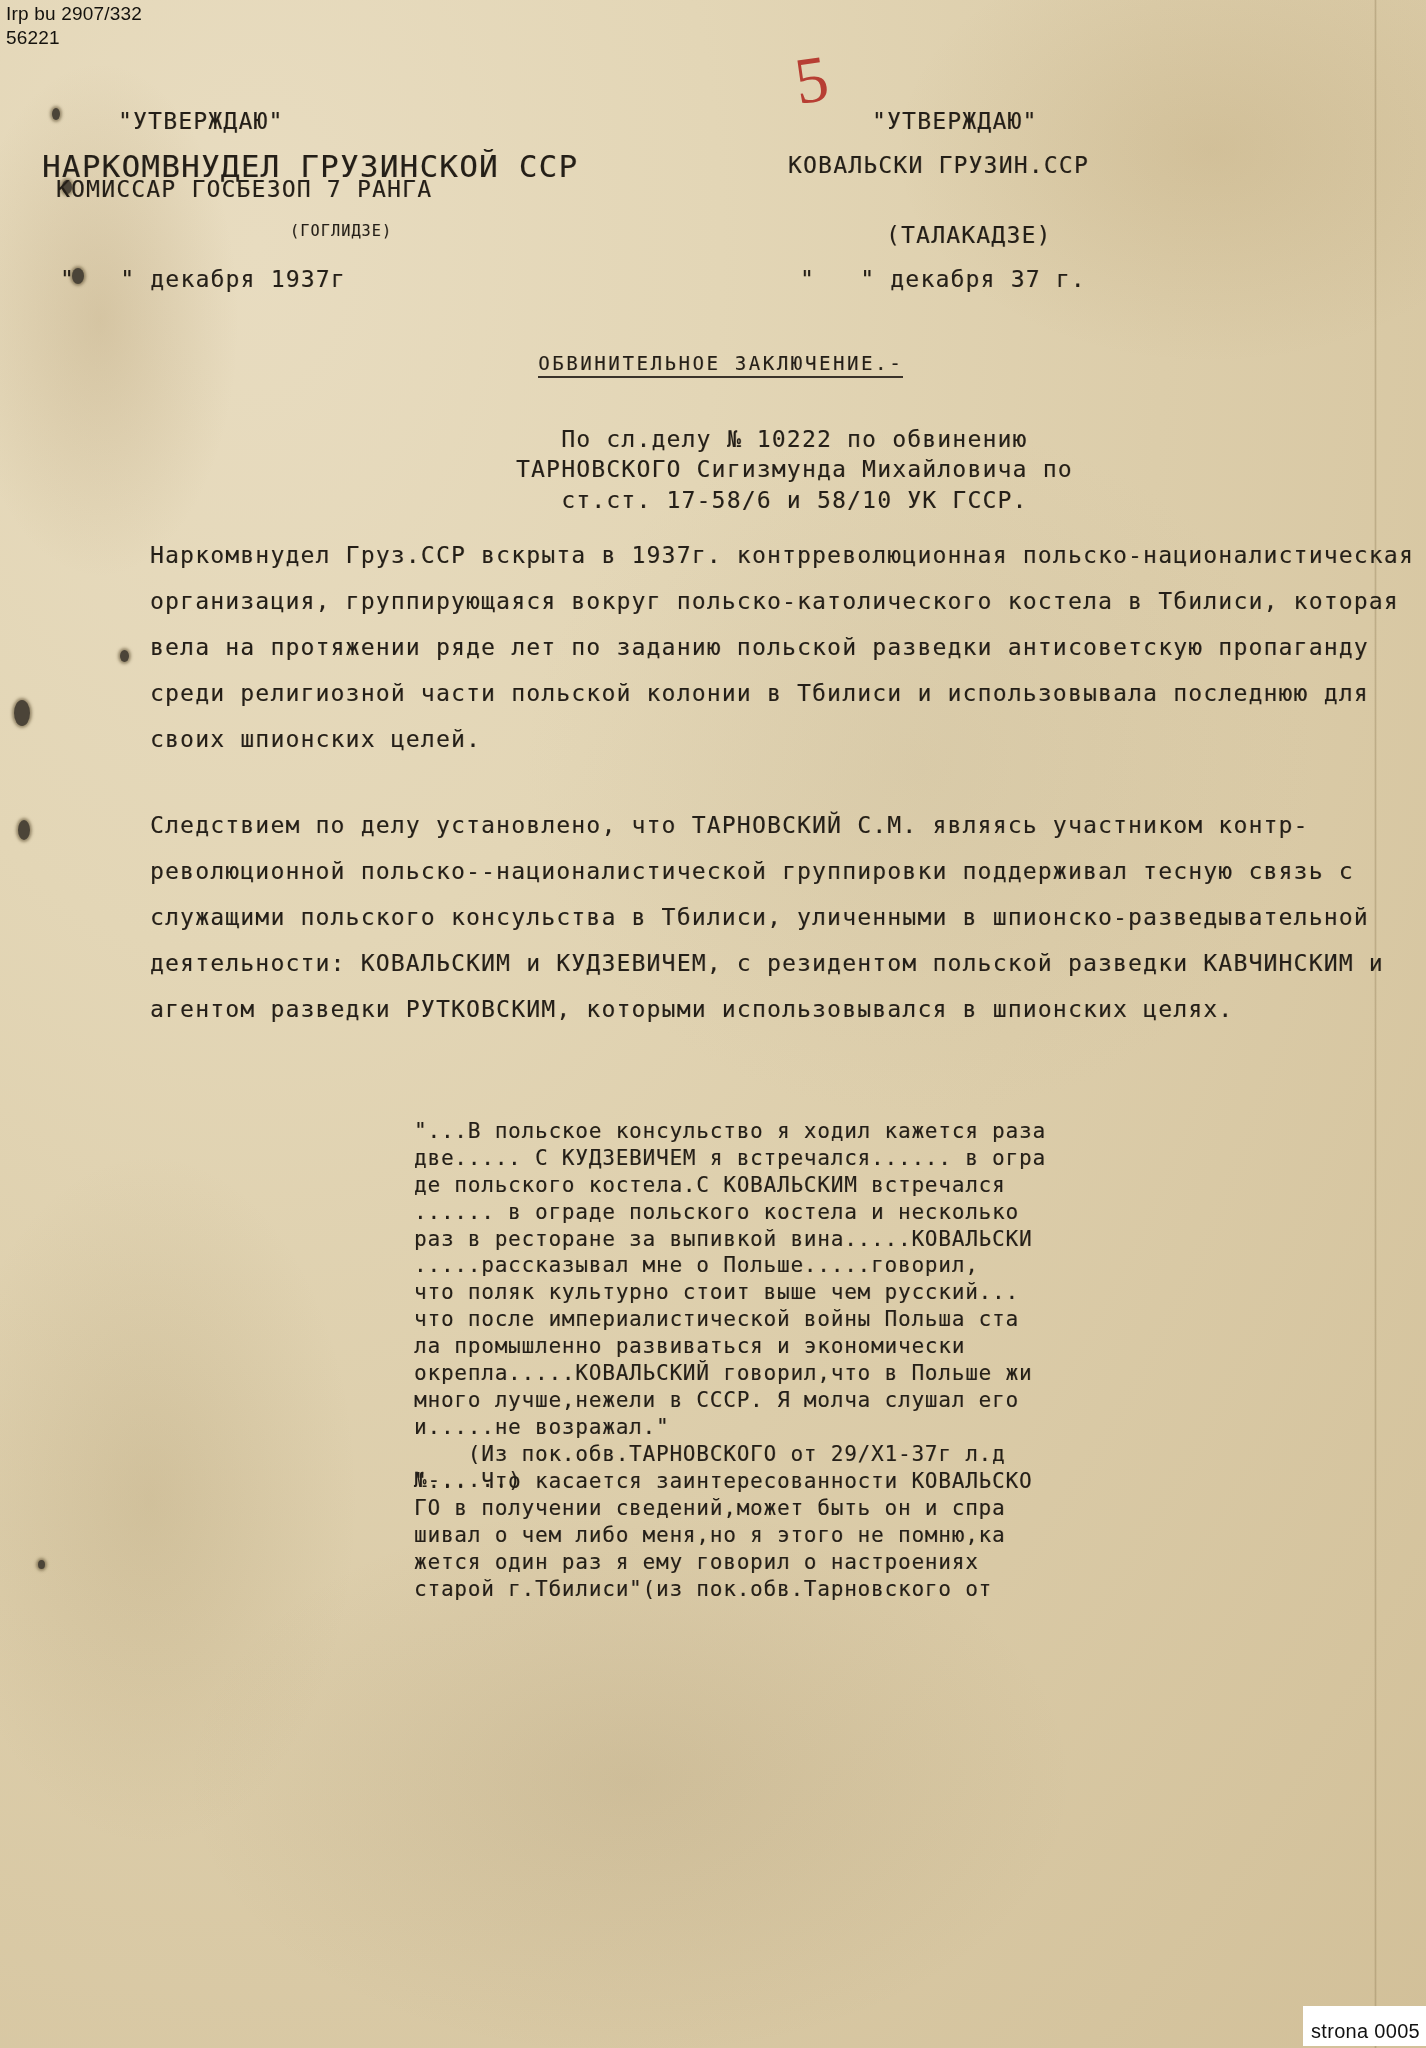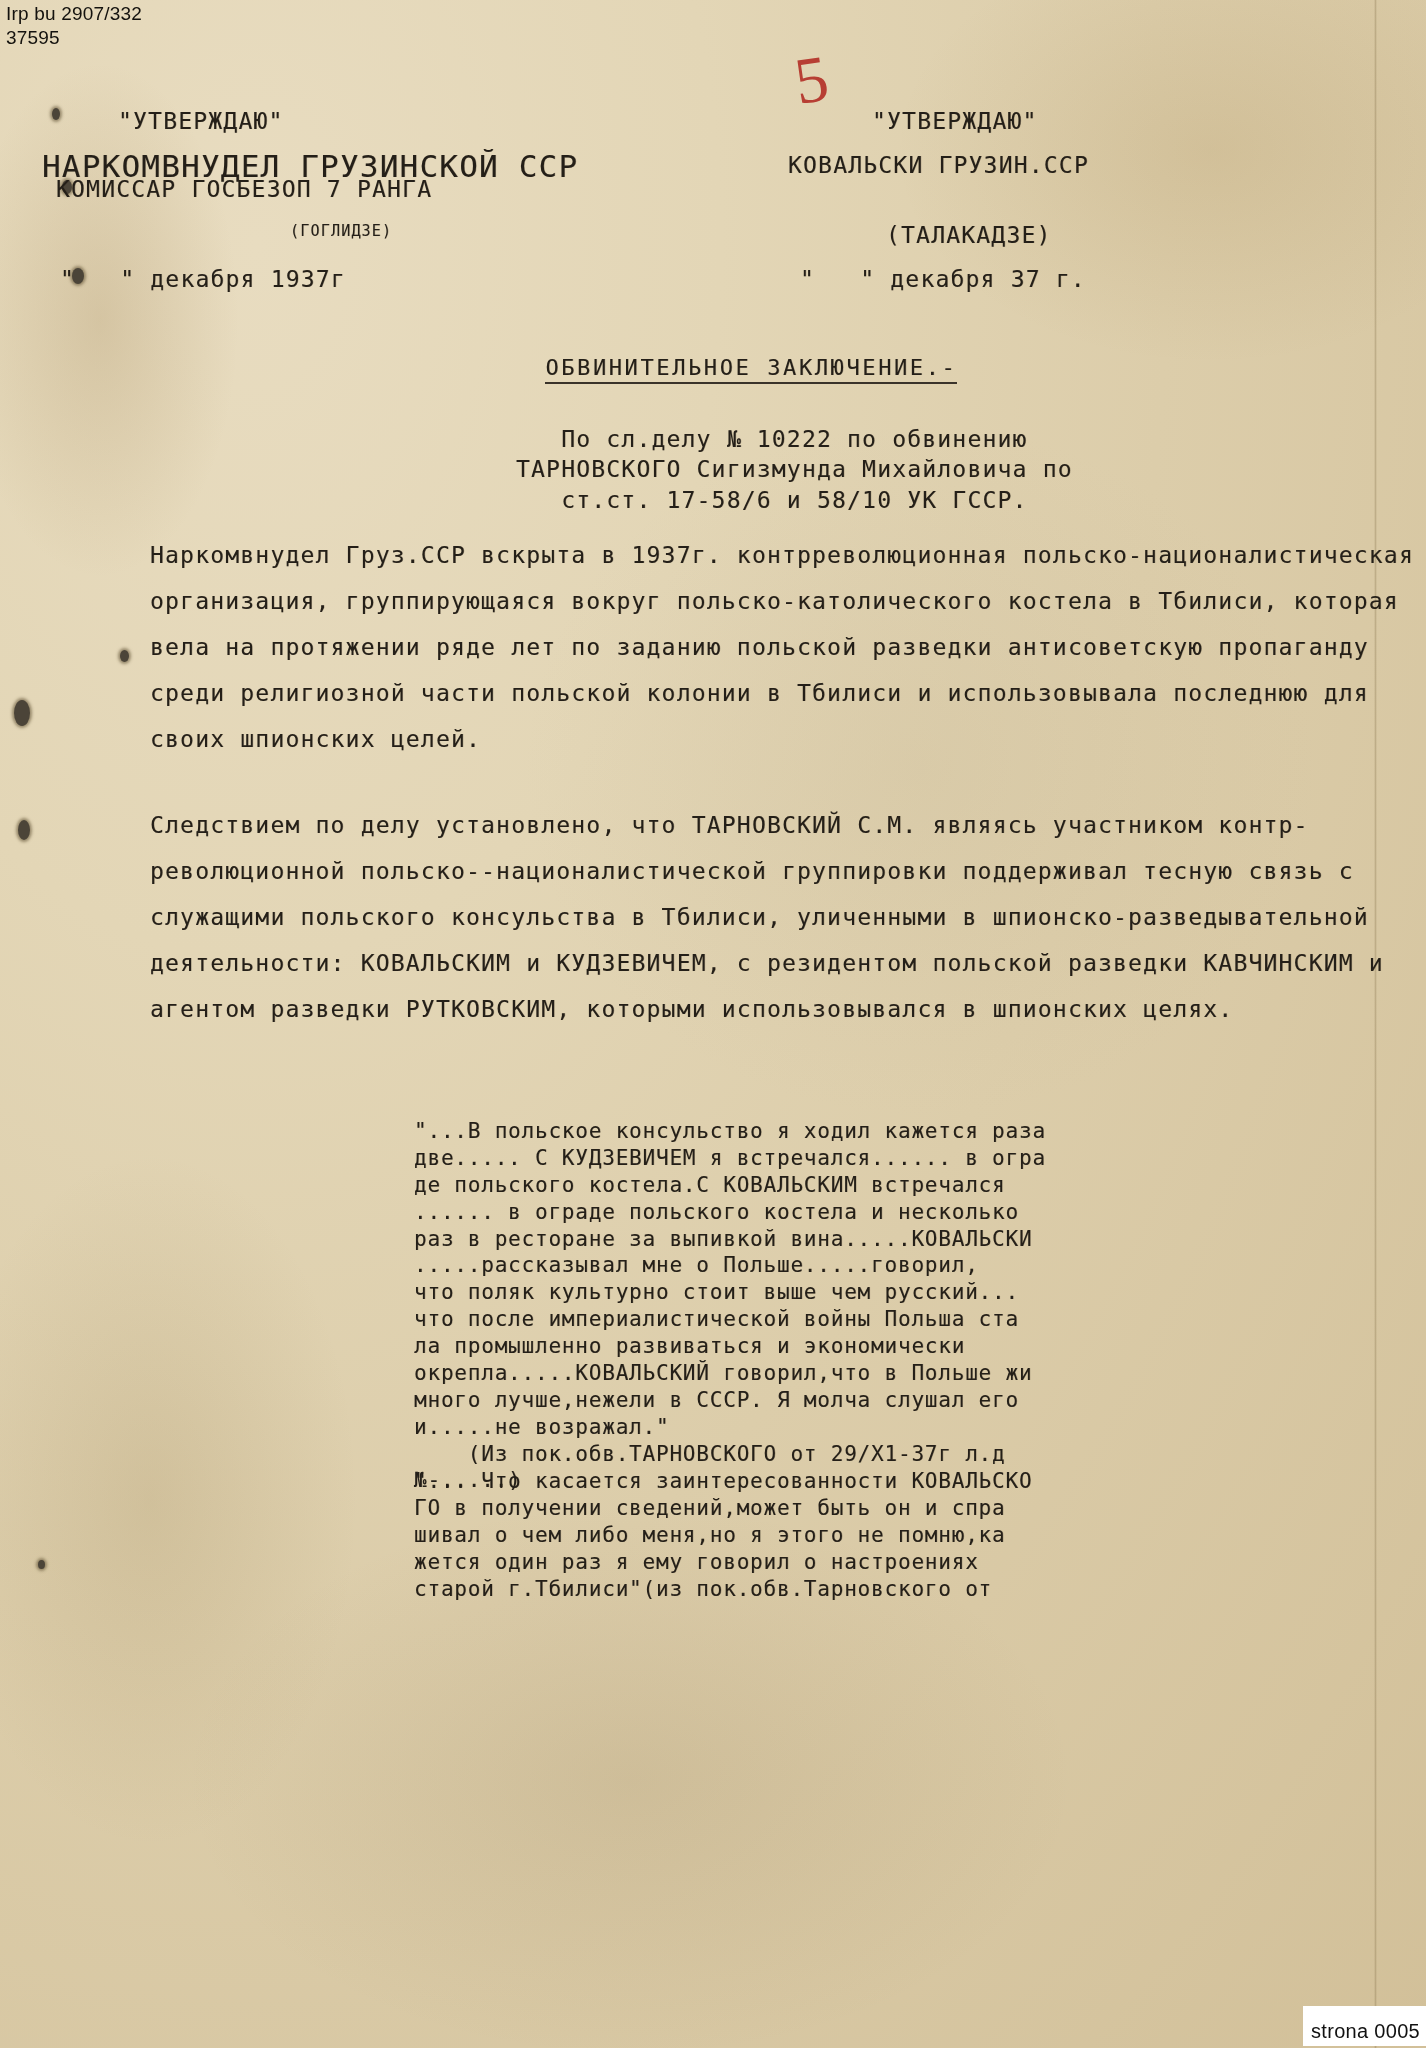--- a/index.html
+++ b/index.html
@@ -89,21 +89,21 @@
   .org-left2 { left: 56px; top: 176px; font-size: 23px; }
   .name-left { left: 290px; top: 222px; font-size: 15px; text-align: center; }
   .date-left { left: 60px; top: 266px; font-size: 23px; }
 
   .approve-right { left: 872px; top: 108px; font-size: 23px; }
   .org-right { left: 788px; top: 152px; font-size: 23px; }
   .name-right { left: 886px; top: 222px; font-size: 23px; }
   .date-right { left: 800px; top: 266px; font-size: 23px; }
 
   .doc-title {
-    left: 482px; top: 330px; font-size: 22px; letter-spacing: 2.6px; text-align: right;
+    left: 482px; top: 330px; font-size: 19px; letter-spacing: 2.6px; text-align: right;
   }
   .doc-title .u {
     border-bottom: 2px solid #3a332a;
     padding-bottom: 2px;
   }
 
   .case-block {
     left: 516px; top: 424px; font-size: 23px; line-height: 1.32; text-align: center;
   }
 
@@ -150,21 +150,21 @@
   <div class="hole" style="left:18px;top:820px;width:12px;height:20px;"></div>
   <div class="hole" style="left:62px;top:180px;width:10px;height:14px;"></div>
   <div class="hole" style="left:72px;top:268px;width:12px;height:16px;"></div>
   <div class="hole" style="left:52px;top:108px;width:8px;height:12px;"></div>
   <div class="hole" style="left:120px;top:650px;width:9px;height:12px;"></div>
   <div class="hole" style="left:38px;top:1560px;width:7px;height:9px;"></div>
   <div class="fold" style="left:1374px;"></div>
 
   <div class="archive-ref">
     <div>Irp bu 2907/332</div>
-    <div>37595</div>
+    <div>56221</div>
   </div>
 
   <div class="red-num">5</div>
 
   <div class="typed approve-left">"УТВЕРЖДАЮ"</div>
   <div class="typed org-left1">НАРКОМВНУДЕЛ ГРУЗИНСКОЙ ССР</div>
   <div class="typed org-left2">КОМИССАР ГОСБЕЗОП 7 РАНГА</div>
   <div class="typed name-left">(ГОГЛИДЗЕ)</div>
   <div class="typed date-left">"   " декабря 1937г</div>
 

